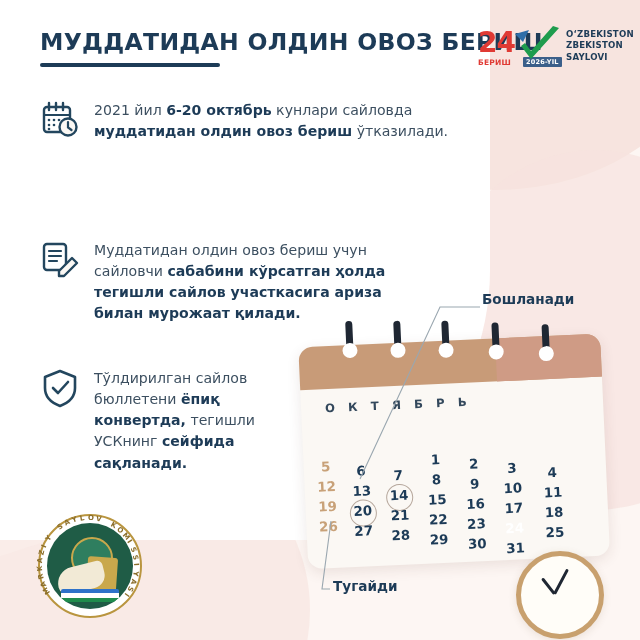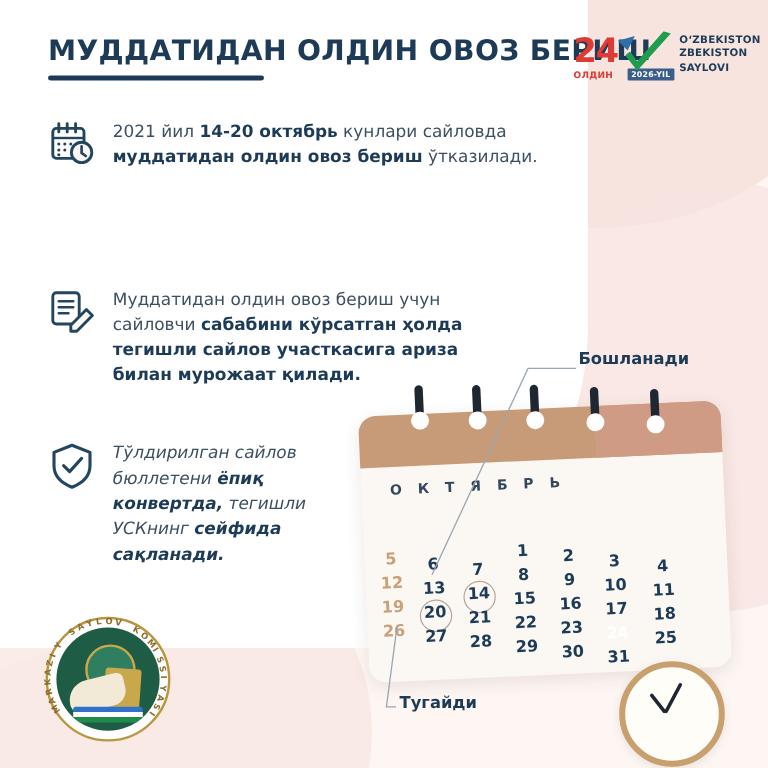--- a/index.html
+++ b/index.html
@@ -76,21 +76,21 @@
   .txt{
     font-size:14.1px;line-height:1.5;color:#3c4f60;
     max-width:420px;
   }
   .txt b{color:#1d3b57;font-weight:bold;}
 
   #row1{left:40px;top:100px;}
   #row2{left:40px;top:164px;}
   #row3{left:40px;top:240px;}
   #row3 .txt{max-width:300px;}
-  #row4{left:40px;top:368px;font-style:italic;}
+  #row4{left:40px;top:368px;}
   #row4 .txt{max-width:215px;}
 
   
   .cal-wrap{
     position:absolute;left:303px;top:325px;width:320px;height:245px;
     transform:rotate(-2.6deg);
   }
   .cal-body{
     position:absolute;left:0;top:15px;width:302px;height:222px;
     background:#fbf8f4;border-radius:14px;
@@ -200,21 +200,21 @@
     <div class="white-panel2"></div>
   </div>
 
   <div class="header">
     <div class="title">МУДДАТИДАН ОЛДИН ОВОЗ БЕРИШ</div>
     <div class="title-rule"></div>
   </div>
 
   <div class="logo">
     <div class="logo-24">24</div>
-    <div class="logo-oktabr">ОЛДИН</div>
+    <div class="logo-oktabr">БЕРИШ</div>
     <div class="logo-yil">2026-YIL</div>
     <svg class="logo-check" viewBox="0 0 52 40">
       <path d="M2 8 L16 4 L10 16 Z" fill="#2f6ea8"></path>
       <path d="M8 20 L18 33 L46 2 L40 0 L18 25 L12 17 Z" fill="#1f9c4e"></path>
     </svg>
     <div class="logo-words">
       <div>O‘ZBEKISTON</div>
       <div>ZBEKISTON</div>
       <div>SAYLOVI</div>
     </div>
@@ -229,21 +229,21 @@
           <circle cx="9" cy="20" r="1.3"></circle>
           <circle cx="14" cy="20" r="1.3"></circle>
           <circle cx="19" cy="20" r="1.3"></circle>
           <circle cx="9" cy="25" r="1.3"></circle>
           <circle cx="14" cy="25" r="1.3"></circle>
           <circle cx="9" cy="29" r="1.3"></circle>
         </g>
       <circle cx="28" cy="27" r="8.5" fill="#fbf8f4" stroke="#23465e" stroke-width="2.4"></circle>
       <path d="M28 22 v5.5 l3.5 2.5" stroke="#23465e" stroke-width="2.2" fill="none" stroke-linecap="round"></path>
     </svg>
-    <div class="txt">2021 йил <b>14-20 октябрь</b> кунлари сайловда <b>муддатидан олдин овоз бериш</b> ўтказилади.</div>
+    <div class="txt">2021 йил <b>6-20 октябрь</b> кунлари сайловда <b>муддатидан олдин овоз бериш</b> ўтказилади.</div>
   </div>
 
 
   <div class="row" id="row3">
     <svg class="ico" viewBox="0 0 40 40">
       <path d="M7 4 h16 a3 3 0 0 1 3 3 v20 a3 3 0 0 1 -3 3 h-16 a3 3 0 0 1 -3 -3 v-20 a3 3 0 0 1 3 -3 z" fill="none" stroke="#23465e" stroke-width="2.4"></path>
       <path d="M9 11 h12 M9 16 h12 M9 21 h8" stroke="#23465e" stroke-width="2.2" stroke-linecap="round"></path>
       <path d="M32 18 l5 5 l-13 13 h-5 v-5 z" fill="#fbf8f4" stroke="#23465e" stroke-width="2.4" stroke-linejoin="round"></path>
     </svg>
     <div class="txt">Муддатидан олдин овоз бериш учун сайловчи <b>сабабини кўрсатган ҳолда тегишли сайлов участкасига ариза билан мурожаат қилади.</b></div>

